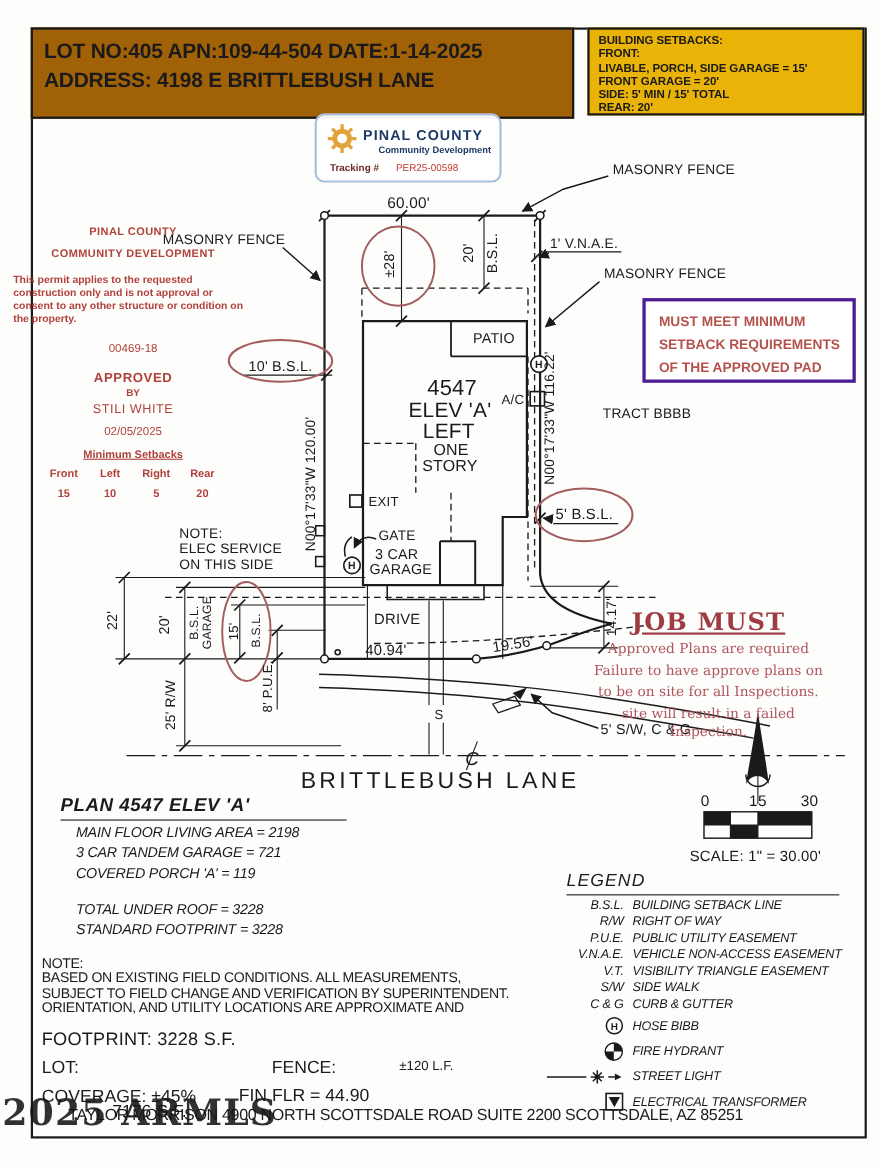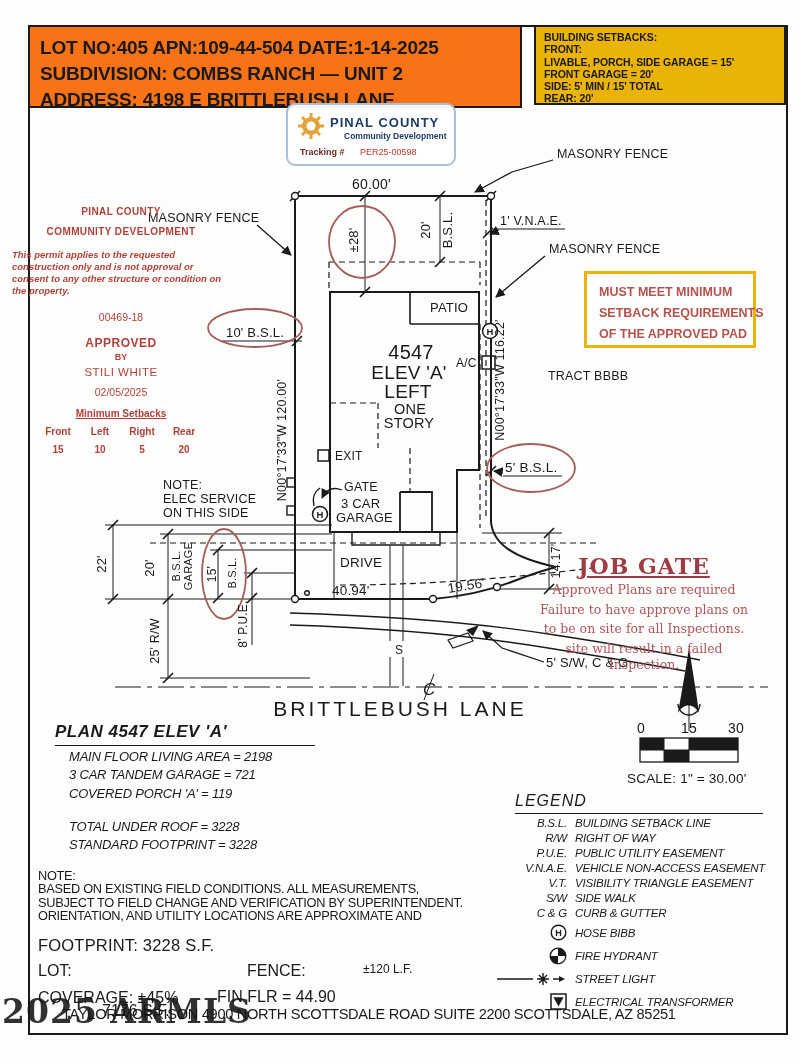--- a/index.html
+++ b/index.html
@@ -1,49 +1,49 @@
 <!DOCTYPE html>
 <html><head>
 <meta charset="utf-8">
 <style>
   html,body{margin:0;padding:0;background:#e8e8e8;}
   .page{position:relative;width:800px;height:1063px;background:#fdfdfb;overflow:hidden;
         font-family:"Liberation Sans",sans-serif;color:#1a1a1a;}
   .abs{position:absolute;}
   .page-border{left:28px;top:25px;width:756px;height:1006px;border:2px solid #1a1a1a;}
   
-  .title-box{left:28px;top:25px;width:494px;height:83px;border:2px solid #1a1a1a;background:#f97316;
+  .title-box{left:28px;top:25px;width:494px;height:83px;border:2px solid #1a1a1a;background:#a16207;
              padding:8px 0 0 10px;box-sizing:border-box;}
   .title-box div{font-size:19px;font-weight:bold;letter-spacing:-0.2px;line-height:26px;white-space:nowrap;}
   
   .setbacks-box{left:534px;top:25px;width:252px;height:80px;border:2px solid #1a1a1a;background:#eab308;
                 padding:4px 0 0 8px;box-sizing:border-box;}
   .setbacks-box div{font-size:10.5px;font-weight:bold;line-height:12.3px;white-space:nowrap;letter-spacing:-0.1px;}
   
   .county-stamp{left:286px;top:103px;width:166px;height:59px;border:2px solid #a9c0d8;border-radius:9px;
                 background:rgba(255,255,255,0.95);}
   .cs-name{position:absolute;left:42px;top:10px;font-size:13px;font-weight:bold;color:#1d3b66;letter-spacing:1px;white-space:nowrap;}
   .cs-dept{position:absolute;left:56px;top:26px;font-size:8.5px;font-weight:bold;color:#1d3b66;white-space:nowrap;}
   .cs-track-label{position:absolute;left:12px;top:42px;font-size:9px;font-weight:bold;color:#6e2b25;}
   .cs-track-value{position:absolute;left:72px;top:42px;font-size:9px;color:#c0392b;}
   
   .approval-stamp{left:12px;top:206px;width:218px;color:#b1413c;text-align:center;}
   .as-l1{font-size:10px;font-weight:bold;letter-spacing:0.4px;}
   .as-l2{font-size:10px;font-weight:bold;margin-top:9px;letter-spacing:0.4px;}
-  .as-para{font-size:9.5px;text-align:left;margin-top:12px;line-height:12px;font-weight:bold;font-style:italic;}
+  .as-para{font-size:9.5px;text-align:left;margin-top:12px;line-height:12px;font-weight:bold;}
   .as-permit{font-size:10.5px;margin-top:14px;}
   .as-approved{font-size:12px;font-weight:bold;margin-top:13px;letter-spacing:0.5px;}
   .as-by{font-size:9px;font-weight:bold;margin-top:2px;}
   .as-name{font-size:11.5px;margin-top:4px;letter-spacing:0.5px;}
   .as-date{font-size:10.5px;margin-top:8px;}
   .as-min{font-size:10px;font-weight:bold;margin-top:10px;text-decoration:underline;}
   .as-row{display:flex;justify-content:center;margin-top:7px;}
   .as-row span{width:42px;font-size:10px;font-weight:bold;}
   
-  .warning-box{left:584px;top:271px;width:172px;height:77px;border:3px solid #eab308;box-sizing:border-box;
+  .warning-box{left:584px;top:271px;width:194px;height:77px;border:3px solid #4c1d95;box-sizing:border-box;
                padding:8px 0 0 12px;background:rgba(255,255,255,0.9);}
   .warning-box div{font-size:12.5px;color:#b5524c;font-weight:bold;line-height:21px;white-space:nowrap;}
   
   .job-copy{left:538px;top:553px;width:212px;text-align:center;font-family:"DejaVu Serif",serif;}
   .jc-title{font-size:22px;font-weight:bold;color:#9e3b44;text-decoration:underline;letter-spacing:1px;}
   .job-copy p{margin:3px 0 0 0;font-size:12.5px;color:#b0555e;line-height:16.5px;}
   
   .plan-table{left:55px;top:722px;width:260px;}
   .pt-title{font-size:17px;font-weight:bold;font-style:italic;border-bottom:1.5px solid #1a1a1a;
             padding-bottom:3px;letter-spacing:0.5px;white-space:nowrap;}
@@ -82,21 +82,20 @@
 </style>
 </head>
 <body>
 
 <div class="page">
 
   <div class="abs page-border"></div>
 
   <div class="abs title-box">
     <div>LOT NO:405  APN:109-44-504  DATE:1-14-2025</div>
-    <div>SUBDIVISION: COMBS RANCH — UNIT 2</div>
     <div>ADDRESS: 4198 E BRITTLEBUSH LANE</div>
   </div>
 
   <div class="abs setbacks-box">
     <div>BUILDING SETBACKS:</div>
     <div>FRONT:</div>
     <div>LIVABLE, PORCH, SIDE GARAGE = 15'</div>
     <div>FRONT GARAGE = 20'</div>
     <div>SIDE: 5' MIN / 15' TOTAL</div>
     <div>REAR: 20'</div>
@@ -306,21 +305,21 @@
     </div>
   </div>
 
   <div class="abs warning-box">
     <div>MUST MEET MINIMUM</div>
     <div>SETBACK REQUIREMENTS</div>
     <div>OF THE APPROVED PAD</div>
   </div>
 
   <div class="abs job-copy">
-    <div class="jc-title">JOB GATE</div>
+    <div class="jc-title">JOB MUST</div>
     <p>Approved Plans are required</p>
     <p>Failure to have approve plans on</p>
     <p>to be on site for all Inspections.</p>
     <p>site will result in a failed Inspection.</p>
   </div>
 
   <div class="abs plan-table">
     <div class="pt-title">PLAN 4547 ELEV 'A'</div>
     <div class="pt-row">MAIN FLOOR LIVING AREA = 2198</div>
     <div class="pt-row">3 CAR TANDEM GARAGE = 721</div>

